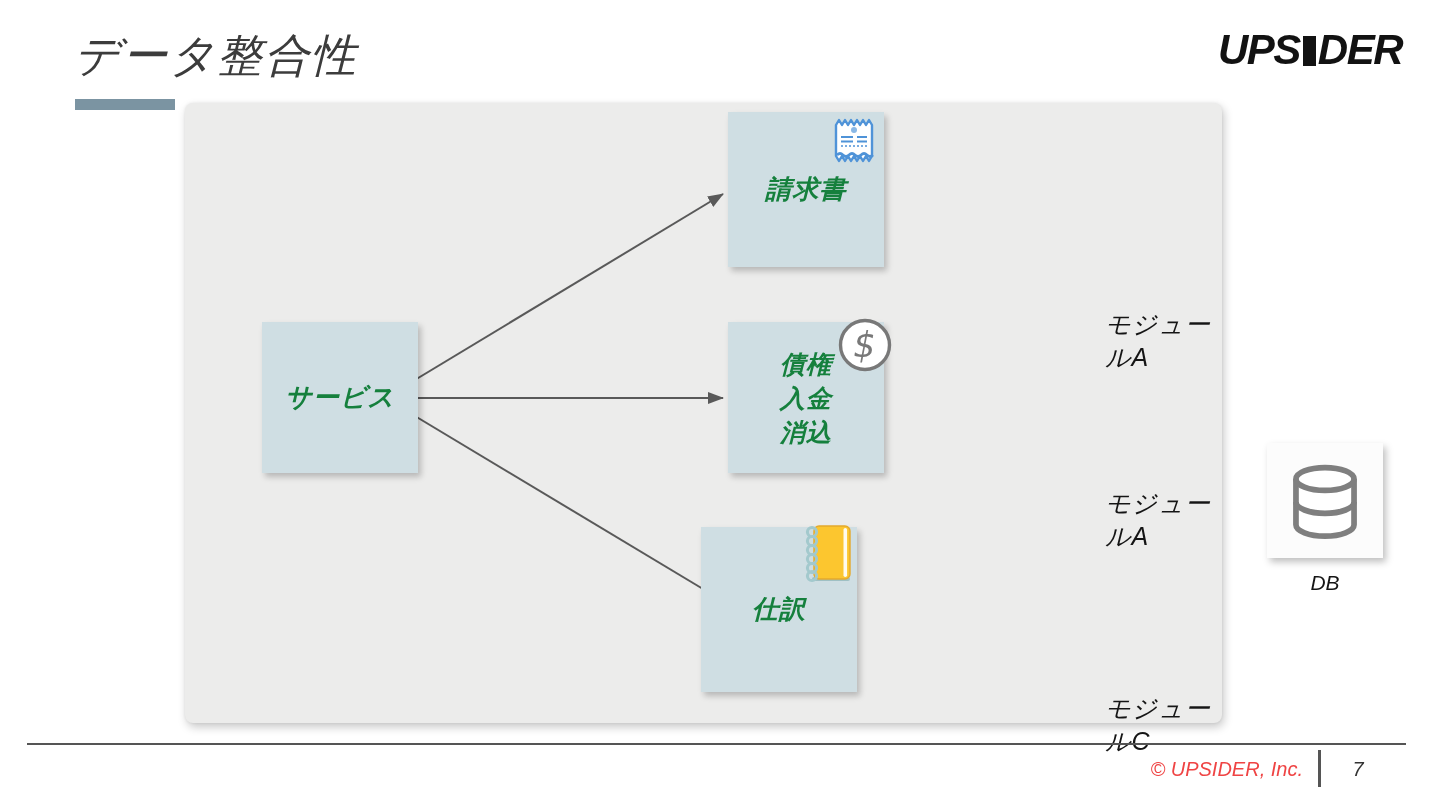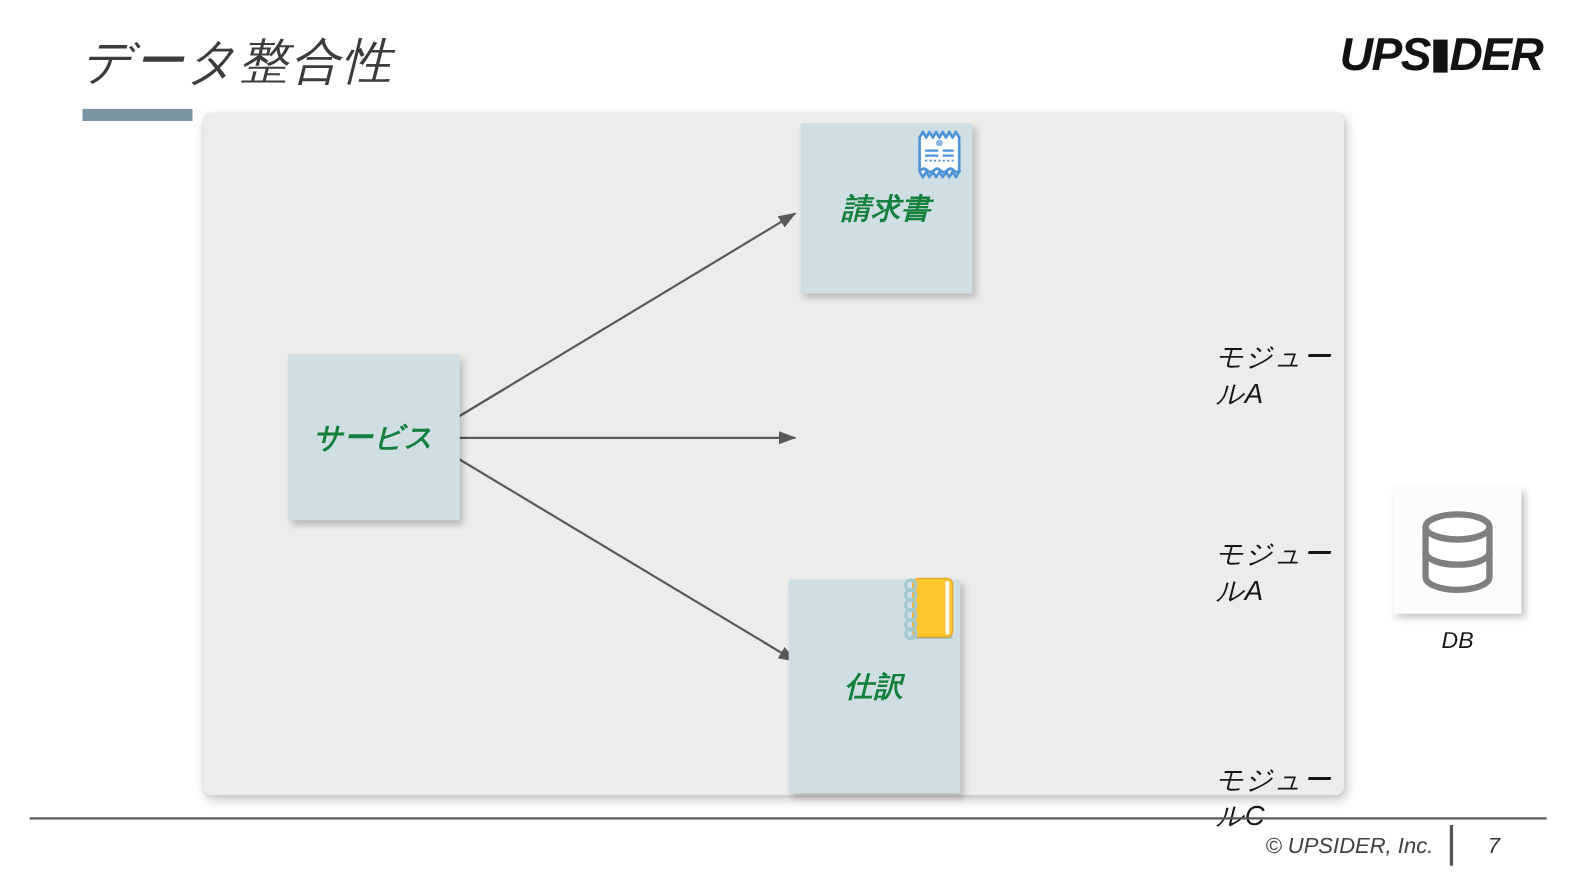--- a/index.html
+++ b/index.html
@@ -36,21 +36,21 @@
 
   .node {
     position:absolute; background:#cfdee3;
     box-shadow:3px 4px 6px rgba(0,0,0,0.22);
     display:flex; align-items:center; justify-content:center;
     font-weight:bold; color:#15803d; font-size:26px; letter-spacing:1px;
   }
   .node-source { left:42px;  top:219px; width:156px; height:151px;margin-left:35px; }
   .node-a      { left:543px; top:9px;   width:156px; height:155px; }
   .node-b      { left:543px; top:219px; width:156px; height:151px; }
-  .node-c      { left:532px; top:424px; width:156px; height:194px; }
+  .node-c      { left:516px; top:424px; width:156px; height:165px; }
   .node-b .multiline { text-align:center; line-height:34px; font-size:25px; }
 
   .icon-receipt  { position:absolute; top:3px;  right:7px;  width:46px; height:52px; }
   .icon-coin     { position:absolute; top:-5px; right:-9px; width:56px; height:56px; }
   .icon-notebook { position:absolute; top:-4px; right:4px;  width:52px; height:61px; }
 
   .module-label {
     position:absolute; left:920px; font-size:25px; color:#151515; letter-spacing:1px;
   }
   .module-label-a { top:185px;margin-top:20px; }
@@ -66,21 +66,21 @@
   .db-label {
     position:absolute; left:1082px; top:468px; width:116px;
     text-align:center; font-size:21px; color:#151515;
   }
 
   
   .footer-line {
     position:absolute; left:27px; top:743px; width:1379px; height:2px; background:#555555;
   }
   .footer-copy {
-    position:absolute; top:758px; right:137px; font-size:20px; color:#404040;
+    position:absolute; top:758px; right:137px; font-size:20px; color:#ef4444;
   }
   .footer-divider {
     position:absolute; left:1318px; top:750px; width:3px; height:37px; background:#555555;
   }
   .footer-page {
     position:absolute; left:1340px; top:758px; width:36px; text-align:center;
     font-size:20px; color:#333333;
   }
 </style>
 </head>
@@ -120,20 +120,31 @@
                  V41 L38 46 L35 41 L32 46 L29 41 L26 46 L23 41 L20 46 L17 41 L14 46 L11 41 L8 46 L5 41 Z" fill="#ffffff" stroke="#4f93d8" stroke-width="2.4" stroke-linejoin="round"></path>
         <circle cx="23" cy="15" r="3" fill="#8ab8e6"></circle>
         <path d="M10 22 H22 M26 22 H36" stroke="#4f93d8" stroke-width="2"></path>
         <path d="M10 26.5 H22 M26 26.5 H36" stroke="#4f93d8" stroke-width="2"></path>
         <path d="M10 31 H36" stroke="#4f93d8" stroke-width="1.6" stroke-dasharray="2 2"></path>
         <path d="M6 40 Q9 37 12 40 T18 40 T24 40 T30 40 T36 40 T42 40" fill="none" stroke="#4f93d8" stroke-width="2.6"></path>
       </svg>
     </div>
     <div class="module-label module-label-a">モジュールA</div>
 
+    <div class="node node-b">
+      <div class="multiline">
+        <div>債権</div>
+        <div>入金</div>
+        <div>消込</div>
+      </div>
+      <svg class="icon-coin" viewBox="0 0 56 56" xmlns="http://www.w3.org/2000/svg">
+        <circle cx="28" cy="28" r="24.5" fill="#ffffff" stroke="#787878" stroke-width="3.4"></circle>
+        <text x="28" y="40" text-anchor="middle" font-size="35" fill="#787878" font-family="DejaVu Sans, sans-serif" font-weight="400">$</text>
+      </svg>
+    </div>
     <div class="module-label module-label-b">モジュールA</div>
 
     <div class="node node-c">
       <span>仕訳</span>
       <svg class="icon-notebook" viewBox="0 0 52 61" xmlns="http://www.w3.org/2000/svg">
         <rect x="11" y="54" width="38" height="4" rx="2" fill="#8fb6ba" opacity="0.75"></rect>
         <rect x="13" y="3" width="36" height="53" rx="5" fill="#fcc62f" stroke="#e4a92d" stroke-width="1.4"></rect>
         <rect x="42.5" y="5" width="3.6" height="49" rx="1.8" fill="#ffffff" opacity="0.92"></rect>
         <circle cx="11" cy="9" r="4.6" fill="none" stroke="#a3c9cd" stroke-width="3"></circle>
         <circle cx="11" cy="18" r="4.6" fill="none" stroke="#a3c9cd" stroke-width="3"></circle>

